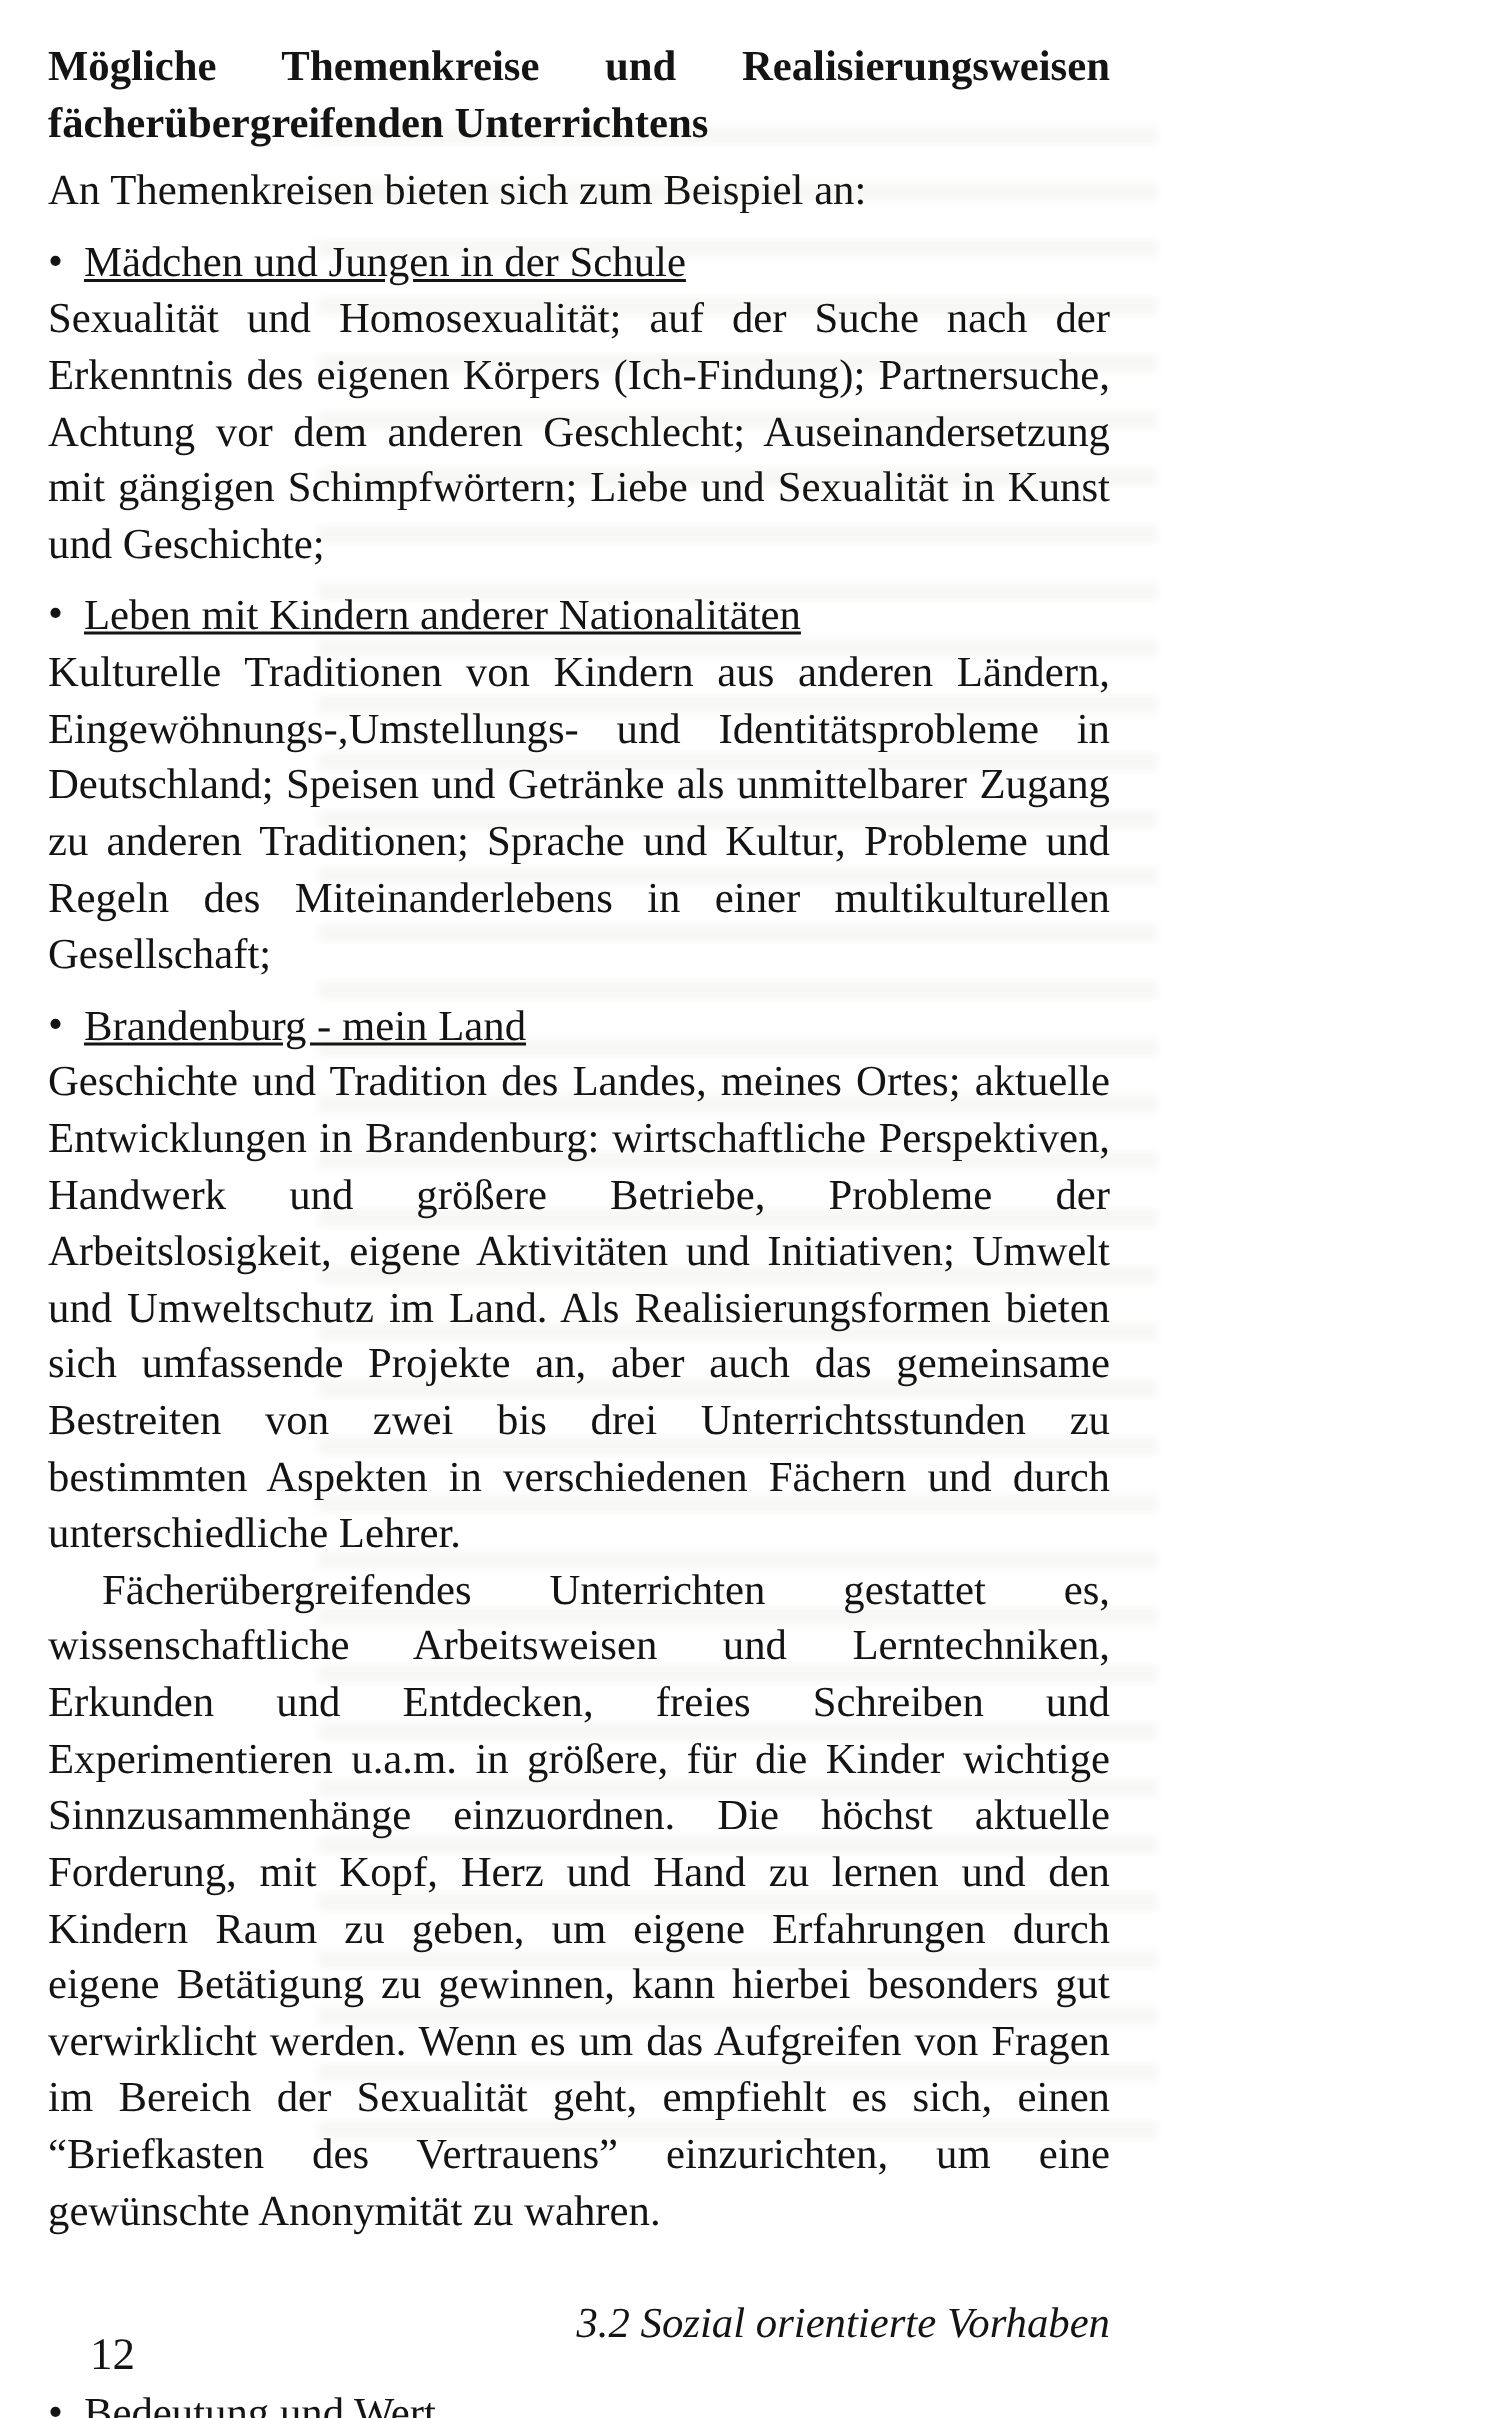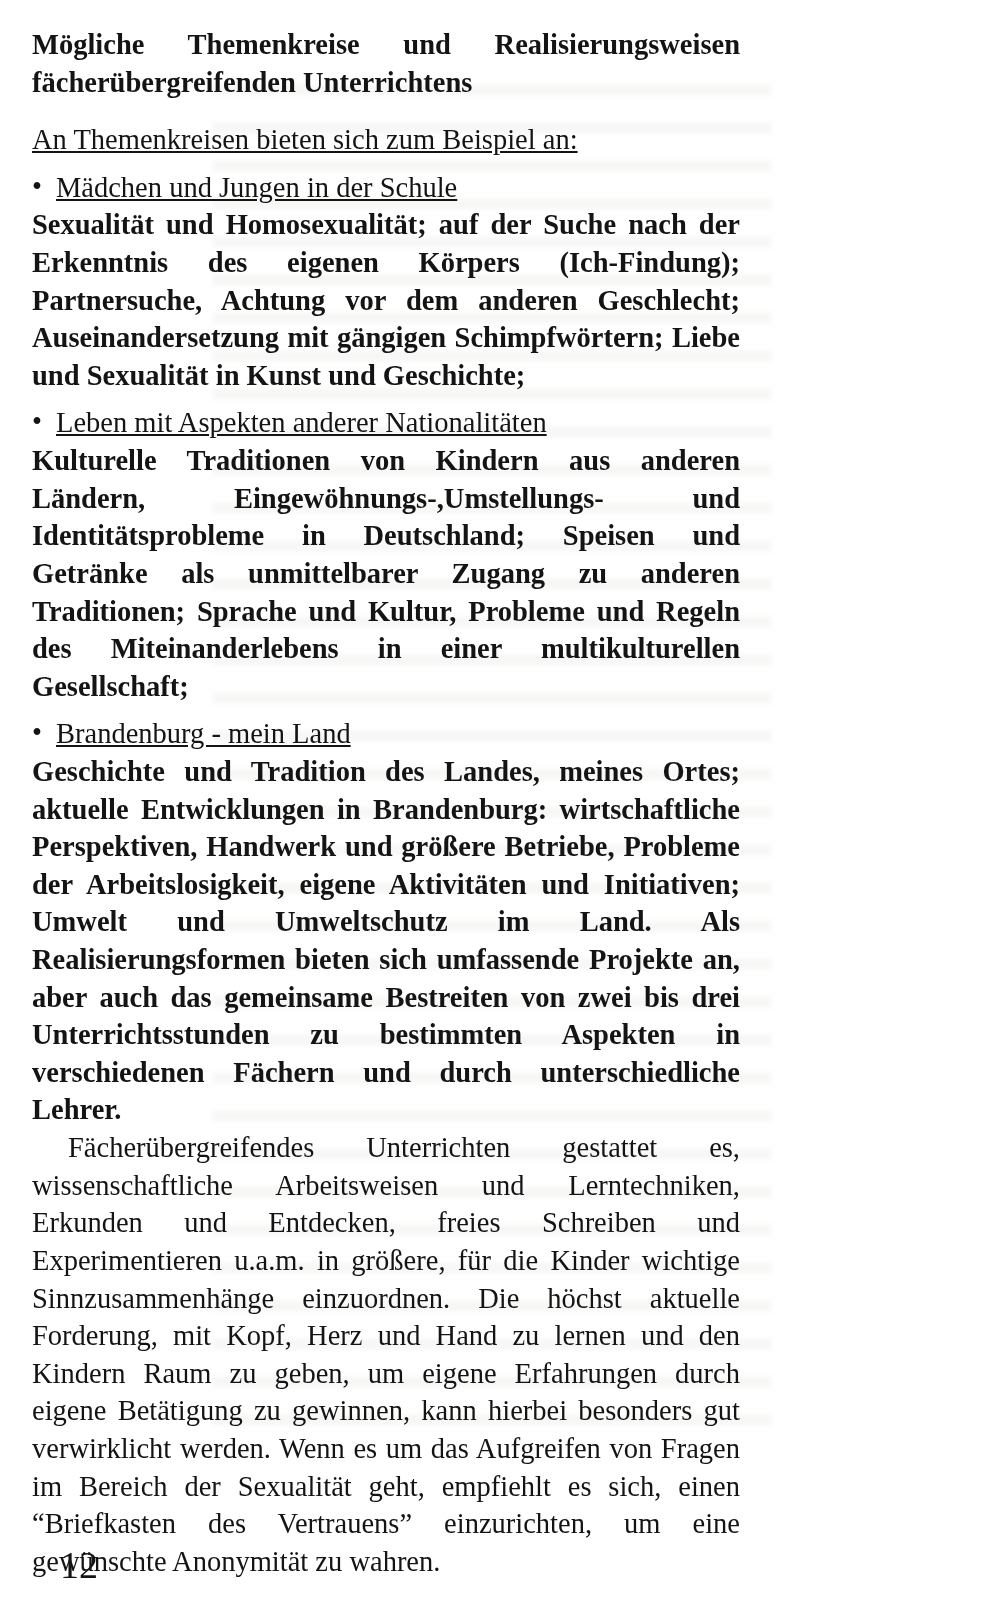--- a/index.html
+++ b/index.html
@@ -42,43 +42,43 @@
     z-index: 0;
   }
   .content {
     position: relative;
     z-index: 1;
   }
   p { margin: 0; text-align: justify; }
   .title {
     font-weight: bold;
   }
-  .intro { margin-top: 20px; text-decoration: underline; }
+  .intro { margin-top: 8px; }
   .topic { margin-top: 10px; }
   .topic-heading { text-align: left; text-decoration: underline; }
   .bullet {
     display: inline-block;
     margin-right: 14px;
     transform: translateY(-1px);
   }
-  .topic-body { text-align: justify; font-weight: bold; }
+  .topic-body { text-align: justify; }
   .closing {
     text-indent: 36px;
   }
   .section-heading {
     margin-top: 38px;
     font-style: italic;
     text-align: right;
   }
   .section-topic { margin-top: 22px; }
   .page-number {
     position: absolute;
     left: 60px;
     bottom: 22px;
-    font-size: 38px;
+    font-size: 30px;
     z-index: 1;
   }
 </style>
 </head>
 <body>
 
 <div class="page">
   <div class="ghost"></div>
 
   <div class="content">
@@ -86,21 +86,21 @@
     <p class="title">Mögliche Themenkreise und Realisierungsweisen fächerübergreifenden Unterrichtens</p>
 
     <p class="intro">An Themenkreisen bieten sich zum Beispiel an:</p>
 
     <div class="topic">
       <p class="topic-heading"><span class="bullet">•</span><span>Mädchen und Jungen in der Schule</span></p>
       <p class="topic-body">Sexualität und Homosexualität; auf der Suche nach der Erkenntnis des eigenen Körpers (Ich-Findung); Partnersuche, Achtung vor dem anderen Geschlecht; Auseinandersetzung mit gängigen Schimpfwörtern; Liebe und Sexualität in Kunst und Geschichte;</p>
     </div>
 
     <div class="topic">
-      <p class="topic-heading"><span class="bullet">•</span><span>Leben mit Aspekten anderer Nationalitäten</span></p>
+      <p class="topic-heading"><span class="bullet">•</span><span>Leben mit Kindern anderer Nationalitäten</span></p>
       <p class="topic-body">Kulturelle Traditionen von Kindern aus anderen Ländern, Eingewöhnungs-,Umstellungs- und Identitätsprobleme in Deutschland; Speisen und Getränke als unmittelbarer Zugang zu anderen Traditionen; Sprache und Kultur, Probleme und Regeln des Miteinanderlebens in einer multikulturellen Gesellschaft;</p>
     </div>
 
     <div class="topic">
       <p class="topic-heading"><span class="bullet">•</span><span>Brandenburg - mein Land</span></p>
       <p class="topic-body">Geschichte und Tradition des Landes, meines Ortes; aktuelle Entwicklungen in Brandenburg: wirtschaftliche Perspektiven, Handwerk und größere Betriebe, Probleme der Arbeitslosigkeit, eigene Aktivitäten und Initiativen; Umwelt und Umweltschutz im Land. Als Realisierungsformen bieten sich umfassende Projekte an, aber auch das gemeinsame Bestreiten von zwei bis drei Unterrichtsstunden zu bestimmten Aspekten in verschiedenen Fächern und durch unterschiedliche Lehrer.</p>
     </div>
 
     <p class="closing">Fächerübergreifendes Unterrichten gestattet es, wissenschaftliche Arbeitsweisen und Lerntechniken, Erkunden und Entdecken, freies Schreiben und Experimentieren u.a.m. in größere, für die Kinder wichtige Sinnzusammenhänge einzuordnen. Die höchst aktuelle Forderung, mit Kopf, Herz und Hand zu lernen und den Kindern Raum zu geben, um eigene Erfahrungen durch eigene Betätigung zu gewinnen, kann hierbei besonders gut verwirklicht werden. Wenn es um das Aufgreifen von Fragen im Bereich der Sexualität geht, empfiehlt es sich, einen “Briefkasten des Vertrauens” einzurichten, um eine gewünschte Anonymität zu wahren.</p>
 

